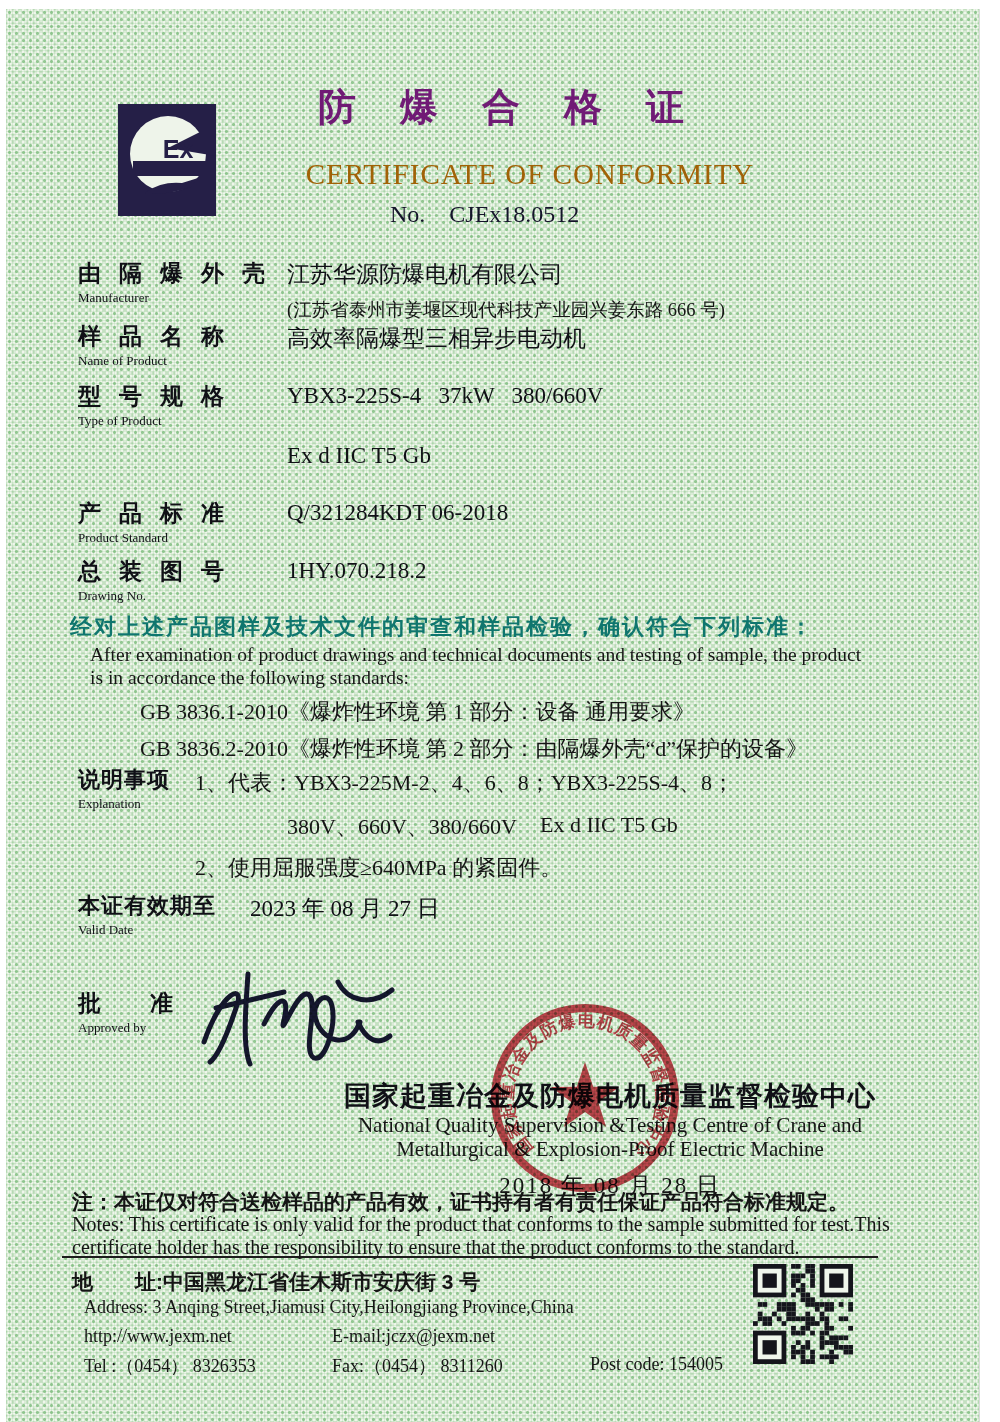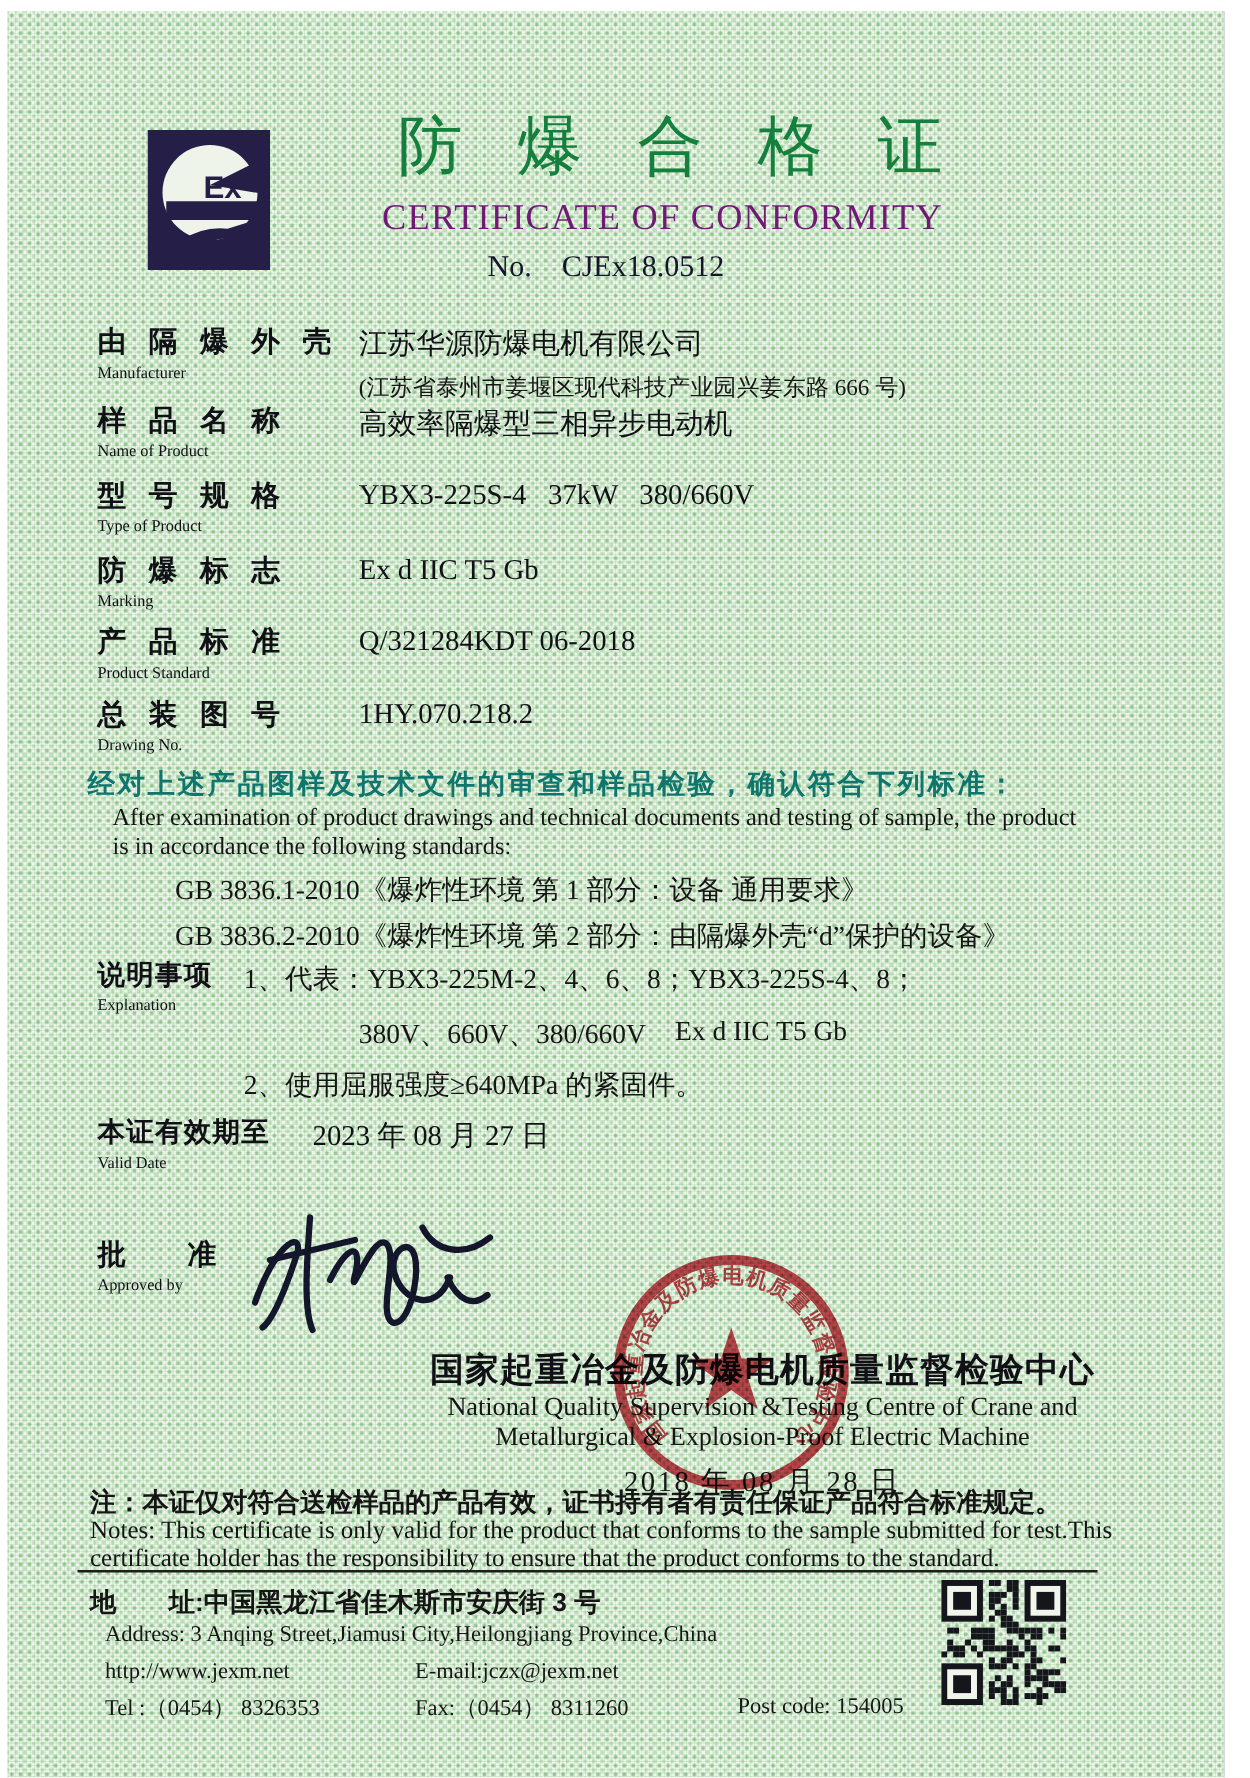--- a/index.html
+++ b/index.html
@@ -16,23 +16,23 @@
     background-size:7px 7px,7px 7px,auto,auto;
     background-position:0 0,3.5px 3.5px,0 0,0 0;
     border-right:1px solid #d9d9d9;}
   .abs{position:absolute;}
   .zh-label{font-family:"Liberation Sans","DejaVu Sans",sans-serif;font-weight:bold;
             font-size:23px;letter-spacing:18px;color:#101016;white-space:pre;}
   .tight{letter-spacing:1px;}
   .en-label{font-family:"Liberation Serif",serif;font-size:13px;color:#101016;margin-top:1px;letter-spacing:0;}
   .value{font-family:"Liberation Serif",serif;font-size:23px;color:#101016;white-space:pre;}
   .value-sub{font-family:"Liberation Serif",serif;font-size:18.5px;margin-top:7px;white-space:pre;}
-  .title-zh{font-family:"Liberation Sans","DejaVu Sans",sans-serif;font-weight:normal;
-            font-size:52px;letter-spacing:44px;color:#15803d;white-space:pre;}
-  .title-en{font-size:29px;font-weight:500;letter-spacing:1px;color:#701a75;}
+  .title-zh{font-family:"Liberation Sans","DejaVu Sans",sans-serif;font-weight:bold;
+            font-size:38px;letter-spacing:44px;color:#701a75;white-space:pre;}
+  .title-en{font-size:29px;font-weight:500;letter-spacing:1px;color:#a16207;}
   .no-line{font-size:24px;color:#14142a;display:flex;gap:24px;}
   .std-head-zh{font-family:"Liberation Sans","DejaVu Sans",sans-serif;font-weight:bold;
                font-size:22px;letter-spacing:2px;color:#0f766e;}
   .std-en{font-size:19.5px;line-height:24px;margin-left:18px;}
   .std-item{font-size:22px;}
   .exp-line{font-size:22px;white-space:pre;}
   .auth{width:640px;text-align:center;}
   .auth-zh{font-family:"Liberation Sans","DejaVu Sans",sans-serif;font-weight:bold;
            font-size:27px;letter-spacing:1px;color:#101016;}
   .auth-en{font-size:21px;line-height:23.5px;}
@@ -81,24 +81,20 @@
     <div class="en-label">Name of Product</div>
   </div>
   <div class="abs value" style="left:287px;top:323px">高效率隔爆型三相异步电动机</div>
 
   <div class="abs" style="left:78px;top:381px">
     <div class="zh-label">型号规格</div>
     <div class="en-label">Type of Product</div>
   </div>
   <div class="abs value" style="left:287px;top:383px">YBX3-225S-4   37kW   380/660V</div>
 
-  <div class="abs" style="left:78px;top:441px">
-    <div class="zh-label">防爆标志</div>
-    <div class="en-label">Marking</div>
-  </div>
   <div class="abs value" style="left:287px;top:443px">Ex d IIC T5 Gb</div>
 
   <div class="abs" style="left:78px;top:498px">
     <div class="zh-label">产品标准</div>
     <div class="en-label">Product Standard</div>
   </div>
   <div class="abs value" style="left:287px;top:500px">Q/321284KDT 06-2018</div>
 
   <div class="abs" style="left:78px;top:556px">
     <div class="zh-label">总装图号</div>

